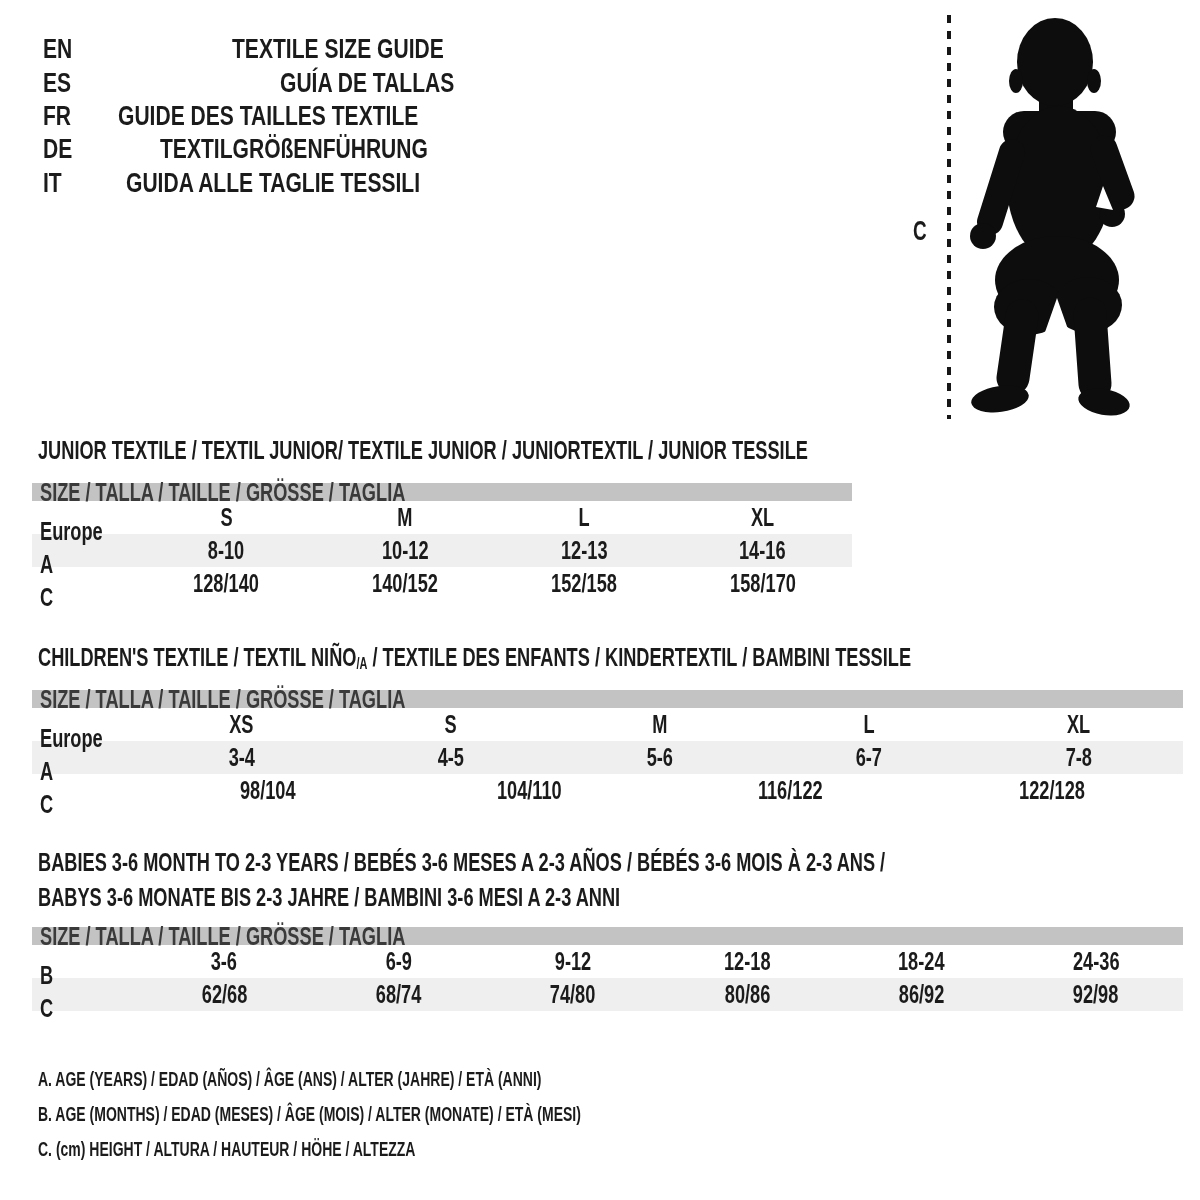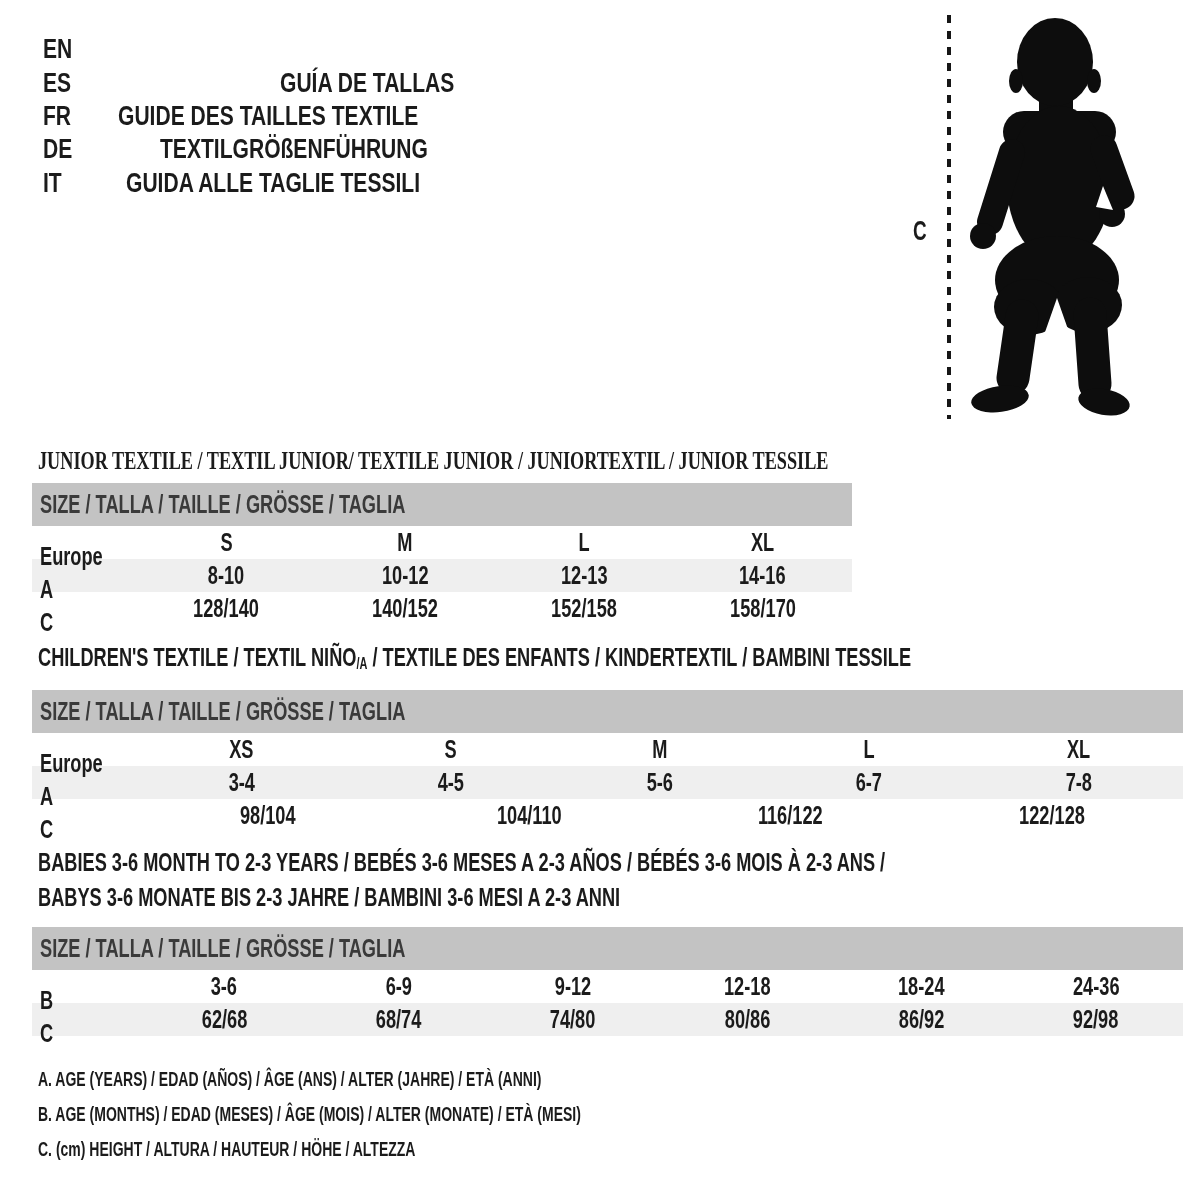--- a/index.html
+++ b/index.html
@@ -24,37 +24,38 @@
     background:repeating-linear-gradient(to bottom,#161616 0 8px,transparent 8px 16px);}
   .measure-label{position:absolute;left:913px;top:216px;font-size:27px;}
   .baby-figure{position:absolute;left:962px;top:14px;width:185px;height:408px;}
 
   
   .sec-title{position:absolute;left:38px;font-size:26px;line-height:30px;}
   .sub-small{font-size:0.60em;vertical-align:-0.18em;}
 
   
   .size-table{position:absolute;left:32px;}
-  .thead{height:43px;background:#c3c3c3;display:flex;align-items:center;
+  .thead{height:18px;background:#c3c3c3;display:flex;align-items:center;
     padding-left:8px;font-size:26px;color:#3a3a3a;}
   .trow{display:flex;height:33px;align-items:center;font-size:26px;}
   .trow.alt{background:#efefef;}
   .tlabel{width:105px;padding-left:8px;box-sizing:border-box;margin-top:28px;}
   .tcell{flex:1;display:flex;justify-content:center;align-items:center;}
 
   
   .legend{position:absolute;left:38px;top:1062px;}
   .legend-row{height:35px;display:flex;align-items:center;font-size:20px;}
 </style>
 </head>
 <body>
 
 <div class="lang">
   <div class="lang-row">
     <span class="lang-code"><span class="cx78">EN</span></span>
+    <span><span class="cx78">TEXTILE SIZE GUIDE</span></span>
   </div>
   <div class="lang-row">
     <span class="lang-code"><span class="cx78">ES</span></span>
     <span><span class="cx78">GUÍA DE TALLAS</span></span>
   </div>
   <div class="lang-row">
     <span class="lang-code"><span class="cx78">FR</span></span>
     <span><span class="cx78">GUIDE DES TAILLES TEXTILE</span></span>
   </div>
   <div class="lang-row">
@@ -86,21 +87,21 @@
     <ellipse cx="126" cy="291" rx="34" ry="28"></ellipse>
     <polygon points="141,172 151,196 134,193" fill="#ffffff"></polygon>
     <polygon points="82,321 108,321 95,284" fill="#ffffff"></polygon>
     <line x1="60" y1="302" x2="51" y2="364" stroke="#0d0d0d" stroke-width="33" stroke-linecap="round"></line>
     <line x1="128" y1="300" x2="133" y2="370" stroke="#0d0d0d" stroke-width="33" stroke-linecap="round"></line>
     <ellipse cx="38" cy="385" rx="29" ry="13" transform="rotate(-8 38 385)"></ellipse>
     <ellipse cx="142" cy="388" rx="26" ry="13" transform="rotate(10 142 388)"></ellipse>
   </g>
 </svg>
 
-<div class="sec-title" style="top:446px;font-family:Liberation Serif, serif;">
+<div class="sec-title" style="top:435px;">
   <span class="cx">JUNIOR TEXTILE / TEXTIL JUNIOR/ TEXTILE JUNIOR / JUNIORTEXTIL / JUNIOR TESSILE</span>
 </div>
 <div class="size-table" style="top:483px;width:820px;">
   <div class="thead">
       <span class="cx">SIZE / TALLA / TAILLE / GRÖSSE / TAGLIA</span>
     </div>
   <div class="trow">
     <div class="tlabel"><span class="cx">Europe</span></div>
     <div class="tcell">
         <span class="cxc">S</span>

